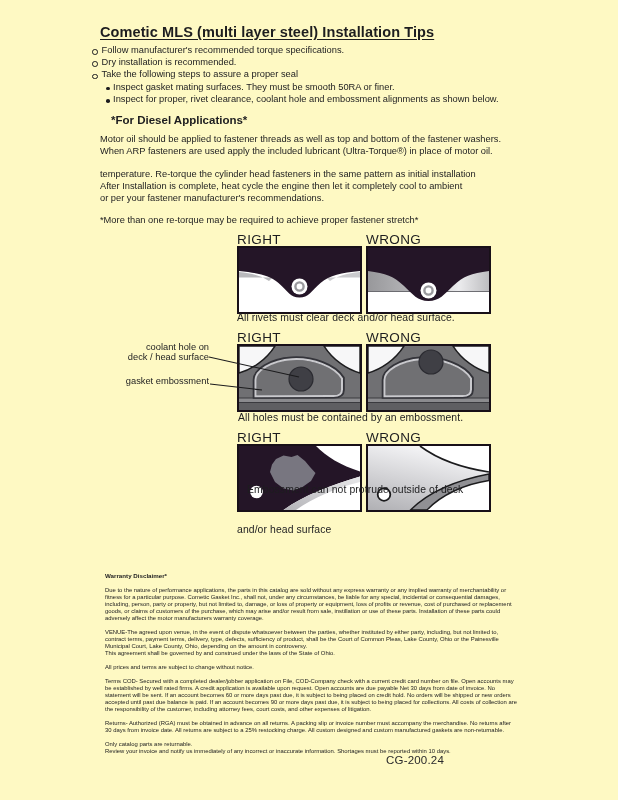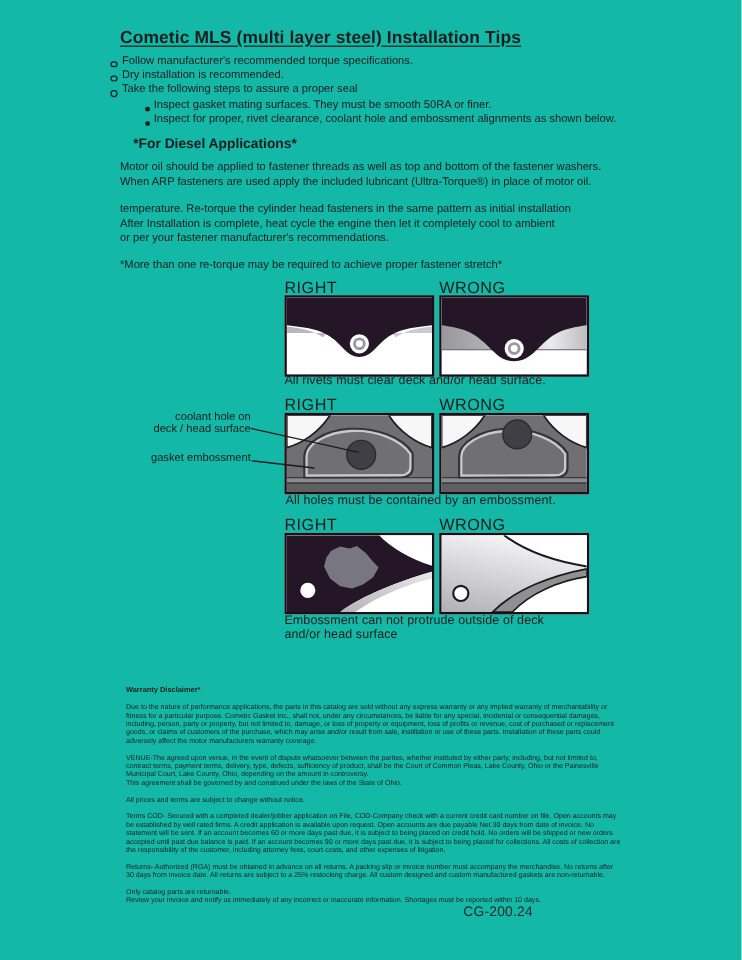--- a/index.html
+++ b/index.html
@@ -1,31 +1,31 @@
 <!DOCTYPE html>
 <html><head>
 <meta charset="utf-8">
 <style>
   html,body { margin:0; padding:0; background:#fff; }
   .page {
-    position:relative; width:618px; height:800px; background:#14b8a6;
+    position:relative; width:618px; height:800px; background:#fef9c3;
     font-family:"Liberation Sans", sans-serif; color:#1d1d1f; overflow:hidden;
   }
   .abs { position:absolute; }
 
   
   .doc-title {
     left:100px; top:24px; font-size:14.5px; font-weight:bold;
     text-decoration:underline; text-underline-offset:2px; letter-spacing:0.1px;
   }
 
   
   .tips { left:92px; top:44px; font-size:9.3px; line-height:12.2px; width:440px; }
-  .bullet-row { display:flex; align-items:flex-end; }
-  .bullet-row.sub { margin-left:29px; }
+  .bullet-row { display:flex; align-items:center; }
+  .bullet-row.sub { margin-left:14px; }
   .marker-open {
     flex:none; width:3.6px; height:3.6px; border:1px solid #1d1d1f;
     border-radius:50%; margin:3.6px 4px 0 0;
   }
   .marker-filled {
     flex:none; width:3.6px; height:3.6px; background:#1d1d1f;
     border-radius:50%; margin:3.8px 3.5px 0 0;
   }
 
   
@@ -188,21 +188,21 @@
       </linearGradient>
     </defs>
     <rect width="121" height="64" fill="url(#bandGrad)"></rect>
     <path d="M121,34.5 C97.5,38 73.5,48 59.5,64 H121 Z" fill="#ffffff"></path>
     <path d="M52,0 C68,12 92,21.5 121,26 V0 Z" fill="#ffffff"></path>
     <path d="M52,0 C68,12 92,21.5 121,26" stroke="#1b1b1d" stroke-width="1.7" fill="none"></path>
     <path d="M121,28 C92,33.5 61.5,45 42.5,64 H59 C73.5,48.5 97.5,38 121,34.5 Z" fill="#909094" stroke="#1b1b1d" stroke-width="1.4"></path>
     <circle cx="16" cy="48.5" r="6.3" fill="#ffffff" stroke="#1b1b1d" stroke-width="1.8"></circle>
   </svg>
 
-  <div class="cap" style="left:237px; top:512px;">Embossment can not protrude outside of deck</div>
+  <div class="cap" style="left:237px; top:484px;padding-left:10px;">Embossment can not protrude outside of deck</div>
   <div class="cap" style="left:237px; top:524px;">and/or head surface</div>
 
   <div class="abs warranty">
     <p class="wh">Warranty Disclaimer*</p>
     <p class="gap">Due to the nature of performance applications, the parts in this catalog are sold without any express warranty or any implied warranty of merchantability or fitness for a particular purpose. Cometic Gasket Inc., shall not, under any circumstances, be liable for any special, incidental or consequential damages, including, person, party or property, but not limited to, damage, or loss of property or equipment, loss of profits or revenue, cost of purchased or replacement goods, or claims of customers of the purchase, which may arise and/or result from sale, instillation or use of these parts. Installation of these parts could adversely affect the motor manufacturers warranty coverage.</p>
     <p>VENUE-The agreed upon venue, in the event of dispute whatsoever between the parties, whether instituted by either party, including, but not limited to, contract terms, payment terms, delivery, type, defects, sufficiency of product, shall be the Court of Common Pleas, Lake County, Ohio or the Painesville Municipal Court, Lake County, Ohio, depending on the amount in controversy.</p>
     <p class="gap">This agreement shall be governed by and construed under the laws of the State of Ohio.</p>
     <p class="gap">All prices and terms are subject to change without notice.</p>
     <p class="gap">Terms COD- Secured with a completed dealer/jobber application on File, COD-Company check with a current credit card number on file. Open accounts may be established by well rated firms. A credit application is available upon request. Open accounts are due payable Net 30 days from date of invoice. No statement will be sent. If an account becomes 60 or more days past due, it is subject to being placed on credit hold. No orders will be shipped or new orders accepted until past due balance is paid. If an account becomes 90 or more days past due, it is subject to being placed for collections. All costs of collection are the responsibility of the customer, including attorney fees, court costs, and other expenses of litigation.</p>
     <p class="gap">Returns- Authorized (RGA) must be obtained in advance on all returns. A packing slip or invoice number must accompany the merchandise. No returns after 30 days from invoice date. All returns are subject to a 25% restocking charge. All custom designed and custom manufactured gaskets are non-returnable.</p>

